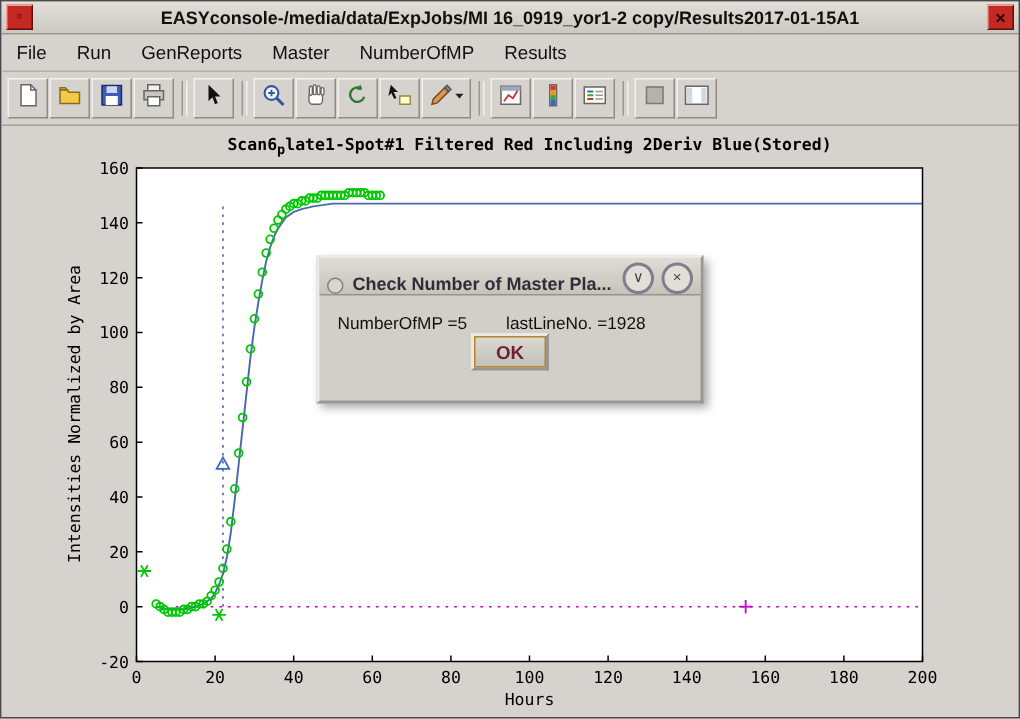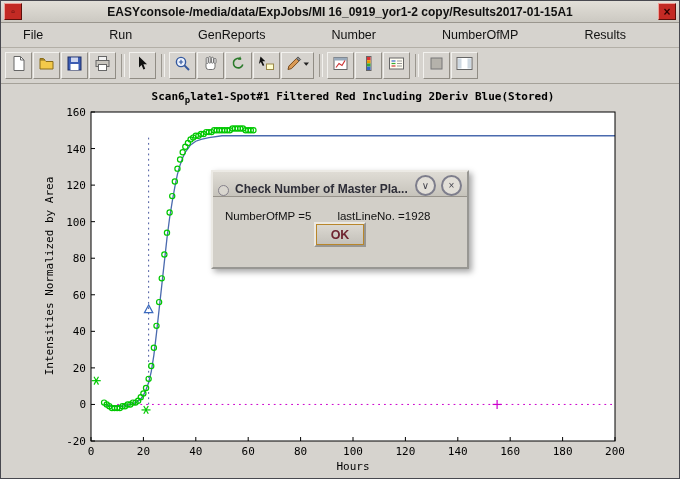--- a/index.html
+++ b/index.html
@@ -10,21 +10,21 @@
   .titlebar{position:relative;height:21px;background:linear-gradient(#e2dfd8,#ccc9c2);
     border-bottom:1px solid #9a968e;display:flex;align-items:center;justify-content:center;}
   .titlebar .title{font-size:12px;font-weight:bold;color:#101010;white-space:nowrap;overflow:hidden;}
   .tb-btn{position:absolute;top:2px;width:16px;height:15px;background:#c32a24;
     border:1px solid;border-color:#ef9f97 #5e0f0a #5e0f0a #ef9f97;color:#2d0000;
     display:flex;align-items:center;justify-content:center;font-size:10px;line-height:1;cursor:pointer;}
   .tb-btn.left{left:3px;}
   .tb-btn.right{right:3px;font-size:12px;font-weight:bold;}
 
   
-  .menubar{height:24px;background:#d6d3ce;border-bottom:1px solid #b3afa7;display:flex;align-items:center;padding-left:12px;gap:46px;}
+  .menubar{height:24px;background:#d6d3ce;border-bottom:1px solid #b3afa7;display:flex;align-items:center;padding-left:0;}
   .menu-item{padding:3px 10px;font-size:12.5px;color:#111;cursor:default;}
 
   
   .toolbar{height:31px;background:#d6d3ce;border-bottom:1px solid #a5a199;display:flex;align-items:center;padding:2px 4px;}
   .tool-btn{width:25px;height:25px;display:flex;align-items:center;justify-content:center;margin-right:1px;
     background:#d6d3ce;border:1px solid;border-color:#f2f1ee #908c84 #908c84 #f2f1ee;cursor:pointer;}
   .tool-btn.wide{width:31px;}
   .tool-sep{width:2px;height:23px;border-left:1px solid #9b978f;border-right:1px solid #f2f1ee;margin:0 4px;}
 
   
@@ -60,21 +60,21 @@
     <span class="title">EASYconsole-/media/data/ExpJobs/MI 16_0919_yor1-2 copy/Results2017-01-15A1</span>
     <div class="tb-btn right">
       <span>×</span>
     </div>
   </div>
 
   <div class="menubar">
     <span class="menu-item">File</span>
     <span class="menu-item">Run</span>
     <span class="menu-item">GenReports</span>
-    <span class="menu-item">Number</span>
+    <span class="menu-item">Master</span>
     <span class="menu-item">NumberOfMP</span>
     <span class="menu-item">Results</span>
   </div>
 
   <div class="toolbar">
     <div class="tool-btn">
         <span><svg width="17" height="17" viewBox="0 0 17 17">
             <path d="M4 1.5h6.5L14 5v10.5H4z" fill="#fff" stroke="#666"></path>
             <path d="M10.5 1.5V5H14" fill="none" stroke="#666"></path>
           </svg></span>

